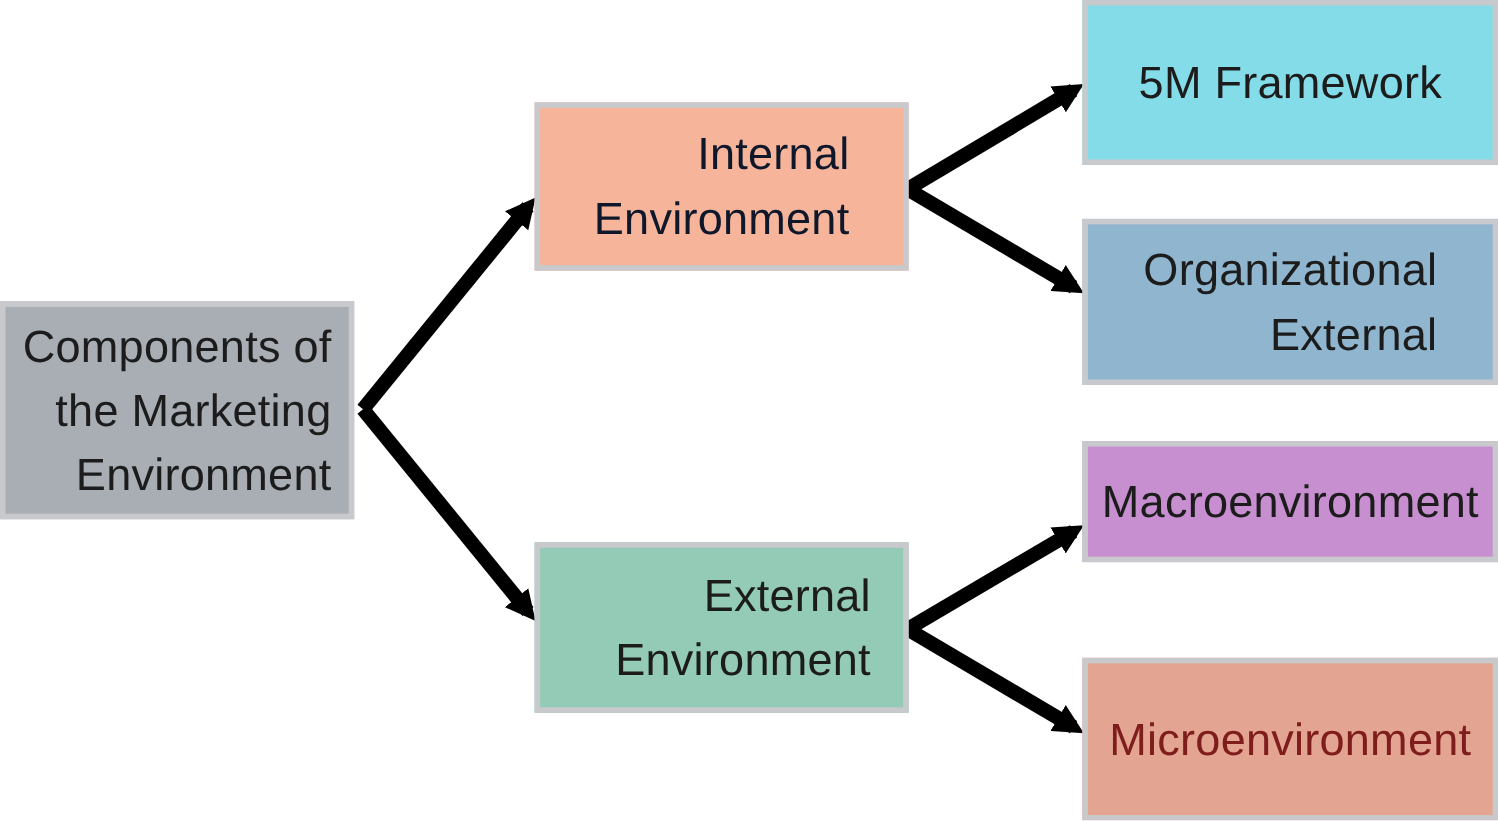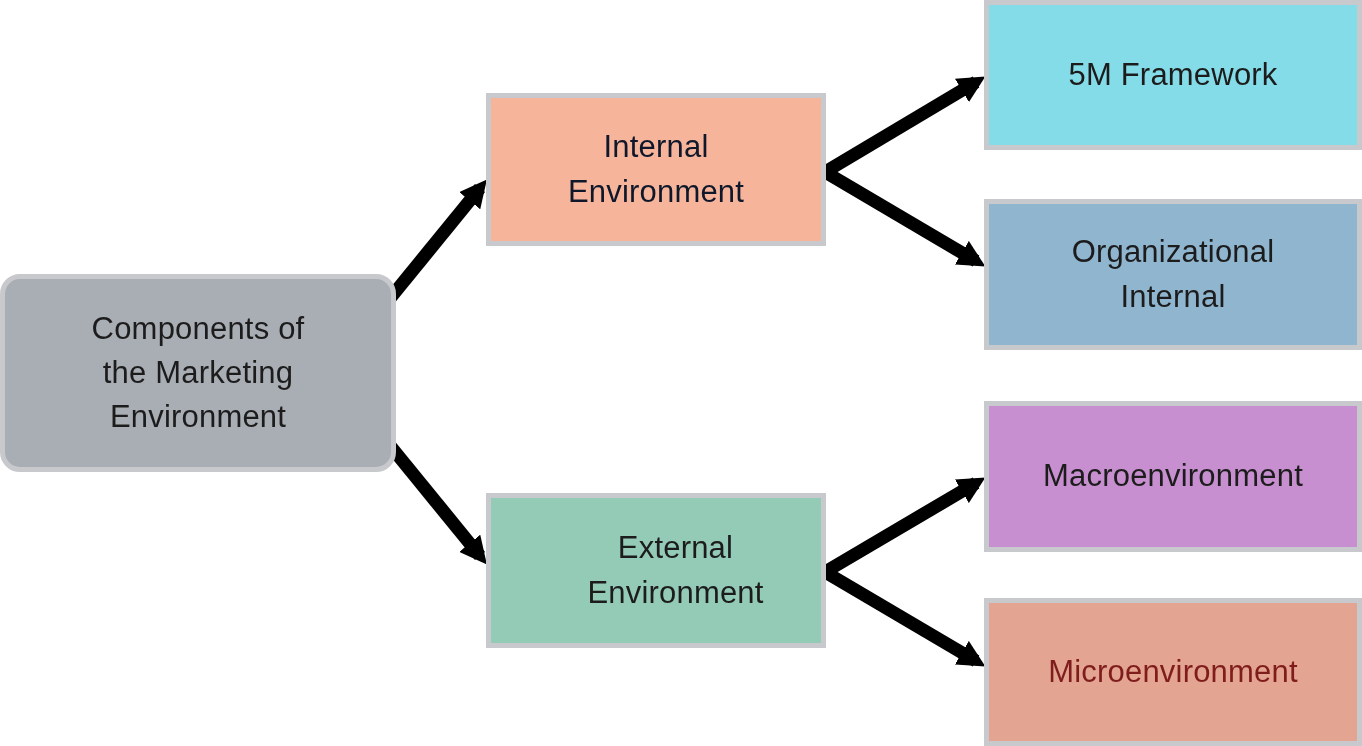--- a/index.html
+++ b/index.html
@@ -23,32 +23,33 @@
     border: 5px solid #C8C9CD;
     display: flex;
     align-items: center;
     justify-content: center;
     text-align: center;
     z-index: 2;
   }
   .node .label {
     display: block;
     white-space: pre-line;
-    font-size: 31px;
+    font-size: 41px;
     line-height: 1.42;
     color: #1C1C1C;
     letter-spacing: 0.2px;
+    text-align: right;
   }
   
-  .node-root      { left: 0px;   top: 274px; width: 396px; height: 198px; border-radius: 20px; }
+  .node-root      { left: 0px;   top: 274px; width: 322px; height: 198px; }
   .node-internal  { left: 486px; top: 93px;  width: 340px; height: 153px; }
   .node-external  { left: 486px; top: 493px; width: 340px; height: 155px; padding-left: 39px; }
   .node-five-m    { left: 984px; top: 0px;   width: 378px; height: 150px; }
   .node-org       { left: 984px; top: 199px; width: 378px; height: 151px; }
-  .node-macro     { left: 984px; top: 401px; width: 378px; height: 151px; }
+  .node-macro     { left: 984px; top: 401px; width: 378px; height: 110px; }
   .node-micro     { left: 984px; top: 598px; width: 378px; height: 148px; }
 </style>
 </head>
 <body>
 
 <div class="canvas">
 
   <svg class="arrows" viewBox="0 0 1362 746" xmlns="http://www.w3.org/2000/svg">
     <defs>
       <marker id="ah" viewBox="0 0 10 10" refX="6" refY="5" markerWidth="2.1" markerHeight="2.1" orient="auto">
@@ -78,21 +79,21 @@
     <span class="label" style="color: rgb(28, 28, 28);">External
 Environment</span>
   </div>
 
   <div class="node node-five-m" style="background-color: rgb(133, 220, 233); border-color: rgb(200, 201, 205);">
     <span class="label" style="color: rgb(28, 28, 28);">5M Framework</span>
   </div>
 
   <div class="node node-org" style="background-color: rgb(143, 181, 207); border-color: rgb(200, 201, 205);">
     <span class="label" style="color: rgb(28, 28, 28);">Organizational
-Internal</span>
+External</span>
   </div>
 
   <div class="node node-macro" style="background-color: rgb(199, 143, 207); border-color: rgb(200, 201, 205);">
     <span class="label" style="color: rgb(28, 28, 28);">Macroenvironment</span>
   </div>
 
   <div class="node node-micro" style="background-color: rgb(228, 164, 146); border-color: rgb(200, 201, 205);">
     <span class="label" style="color: #7f1d1d;">Microenvironment</span>
   </div>
 

